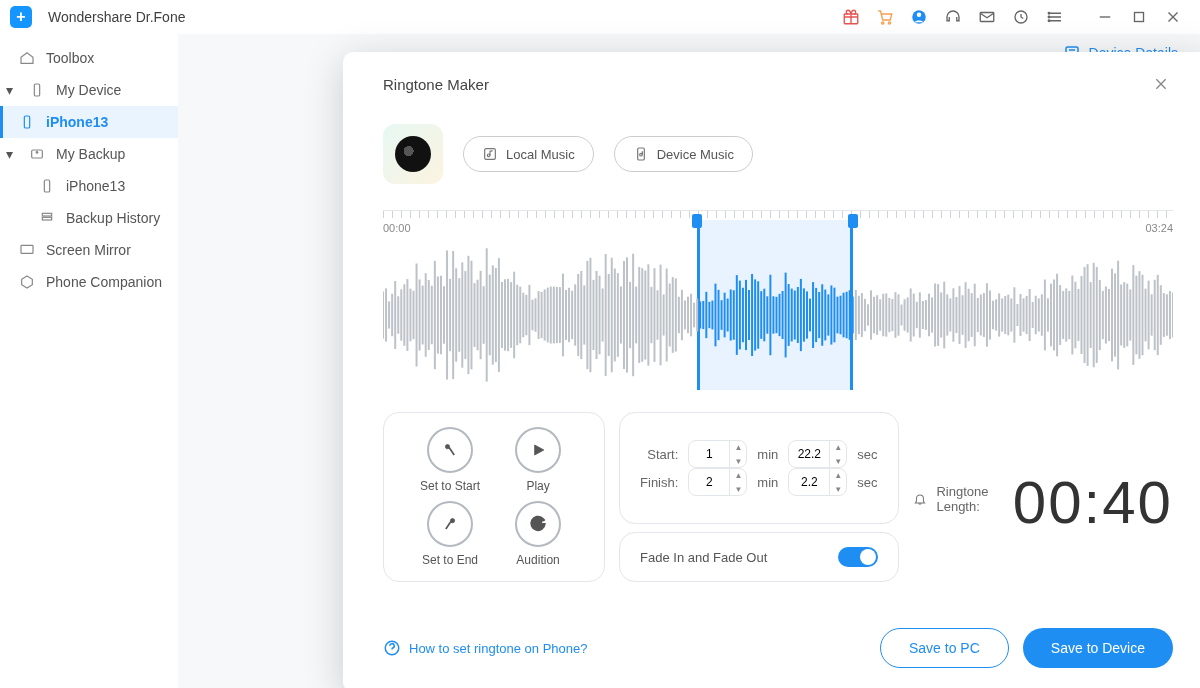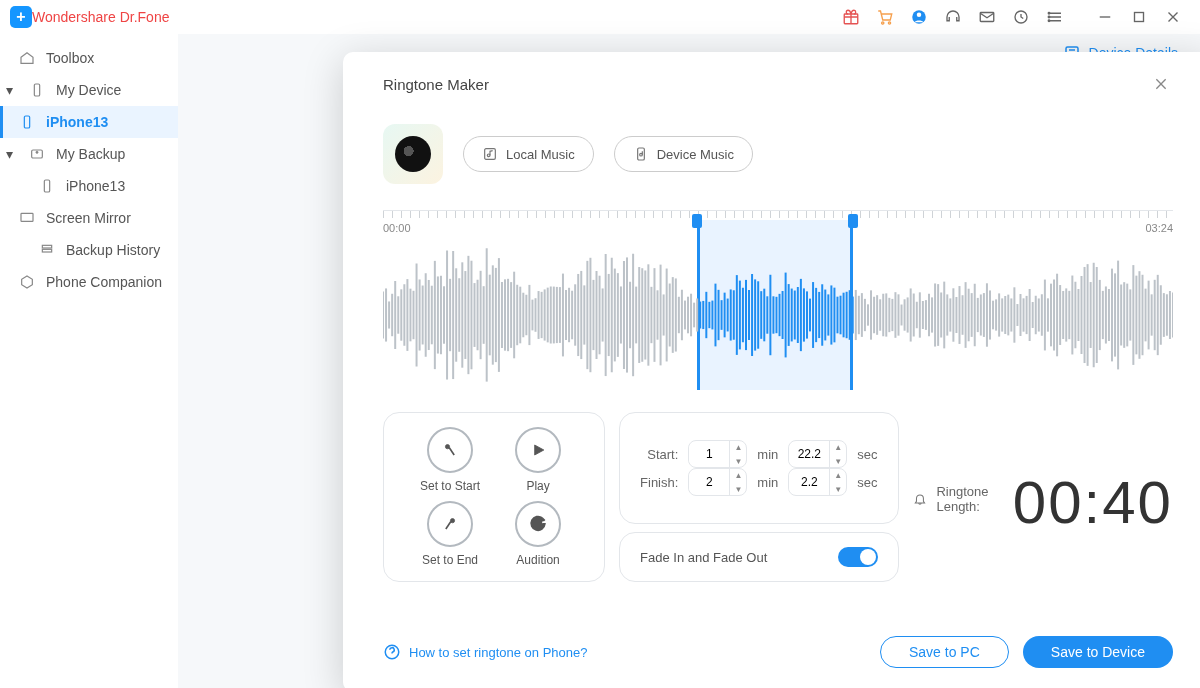--- a/index.html
+++ b/index.html
@@ -12,21 +12,21 @@
     --active:#eaf4ff;
     --wave-gray:#bcc2c8;
     --wave-sel:#e9f3ff;
   }
   *{box-sizing:border-box;font-family:Segoe UI,Arial,sans-serif;}
   body{margin:0;width:1200px;height:688px;overflow:hidden;background:#fff;color:var(--text);}
 
   
   .titlebar{height:34px;display:flex;align-items:center;padding:0 10px;border-bottom:1px solid transparent;}
   .logo{width:22px;height:22px;border-radius:5px;background:#1596ff;display:flex;align-items:center;justify-content:center;color:#fff;font-weight:700;font-size:16px;}
-  .app-title{margin-left:0;font-size:14px;color:#ef4444;}
+  .app-title{margin-left:16px;font-size:14px;color:#404040;}
   .ti-spacer{flex:1;}
   .ti-ico{width:28px;height:28px;display:flex;align-items:center;justify-content:center;margin:0 3px;color:#666;border-radius:4px;}
   .ti-ico.red{color:#e55353;}
   .ti-ico.orange{color:#f6a04e;}
   .ti-ico.blue{color:#1f8ef2;}
   .ti-ico svg{width:18px;height:18px;stroke:currentColor;fill:none;stroke-width:1.8;}
 
   
   .main{display:flex;height:654px;}
   .sidebar{width:178px;background:#fff;padding:8px 0;font-size:14px;color:#555;}
@@ -87,21 +87,21 @@
   .toggle::after{content:"";position:absolute;right:2px;top:2px;width:16px;height:16px;border-radius:50%;background:#fff;}
 
   .len-box{flex:1.2;display:flex;flex-direction:row;align-items:center;padding-top:4px;}
   .len-head{display:flex;align-items:center;gap:10px;color:#666;font-size:13px;}
   .len-num{font-size:60px;font-weight:400;letter-spacing:2px;margin-top:6px;}
 
   
   .m-foot{position:absolute;left:40px;right:40px;bottom:24px;display:flex;align-items:center;}
   .help{display:flex;align-items:center;gap:8px;color:var(--blue);font-size:13px;}
   .foot-spacer{flex:1;}
-  .btn{height:32px;border-radius:22px;padding:0 28px;font-size:14px;display:flex;align-items:center;justify-content:center;}
+  .btn{height:40px;border-radius:22px;padding:0 28px;font-size:14px;display:flex;align-items:center;justify-content:center;}
   .btn.outline{border:1.8px solid #1f8ef2;color:#1f8ef2;background:#fff;margin-right:14px;}
   .btn.primary{background:#1f8ef2;color:#fff;}
 </style>
 </head>
 <body>
 
 <div class="titlebar">
   <div class="logo">+</div>
   <div class="app-title">Wondershare Dr.Fone</div>
   <div class="ti-spacer"></div>
@@ -207,36 +207,36 @@
       <span>My Backup</span>
     </div>
     <div class="sb-item l2">
       <span class="sb-ico">
           <svg viewBox="0 0 24 24">
             <rect x="8" y="3" width="8" height="18" rx="2"></rect>
           </svg>
         </span>
       <span>iPhone13</span>
     </div>
+    <div class="sb-item l2">
+      <span class="sb-ico">
+          <svg viewBox="0 0 24 24">
+            <rect x="5" y="5" width="14" height="4"></rect>
+            <rect x="5" y="11" width="14" height="4"></rect>
+          </svg>
+        </span>
+      <span>Backup History</span>
+    </div>
     <div class="sb-item">
       <span class="sb-ico">
           <svg viewBox="0 0 24 24">
             <rect x="3" y="5" width="18" height="12" rx="1"></rect>
           </svg>
         </span>
       <span>Screen Mirror</span>
-    </div>
-    <div class="sb-item l2">
-      <span class="sb-ico">
-          <svg viewBox="0 0 24 24">
-            <rect x="5" y="5" width="14" height="4"></rect>
-            <rect x="5" y="11" width="14" height="4"></rect>
-          </svg>
-        </span>
-      <span>Backup History</span>
     </div>
     <div class="sb-item">
       <span class="sb-ico">
           <svg viewBox="0 0 24 24">
             <path d="M12 3l8 5v8l-8 5-8-5V8z"></path>
           </svg>
         </span>
       <span>Phone Companion</span>
     </div>
   </div>

